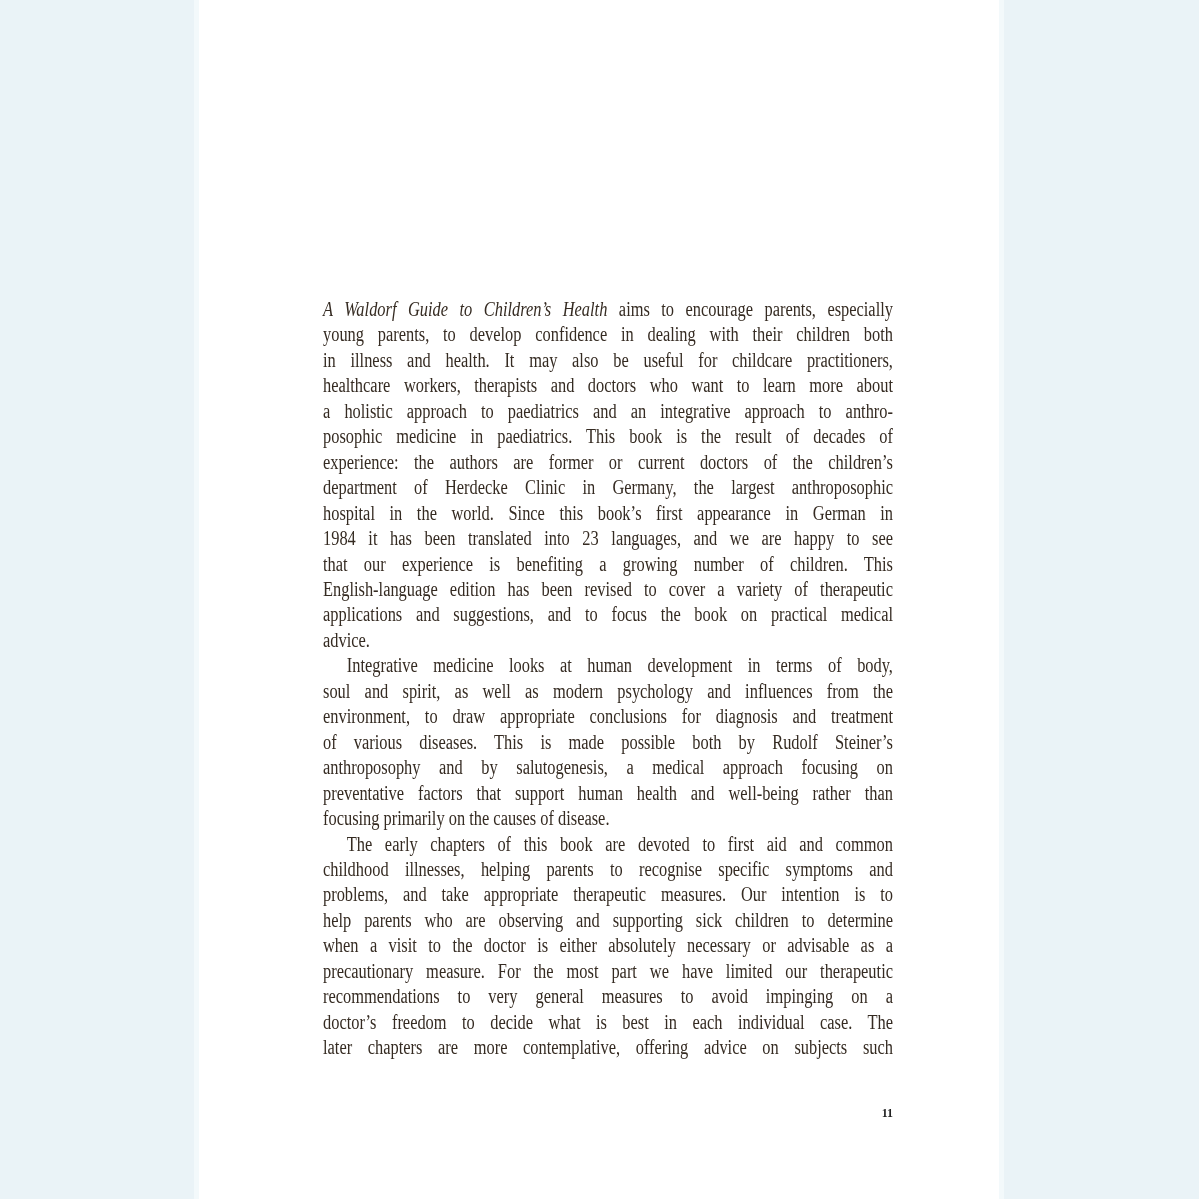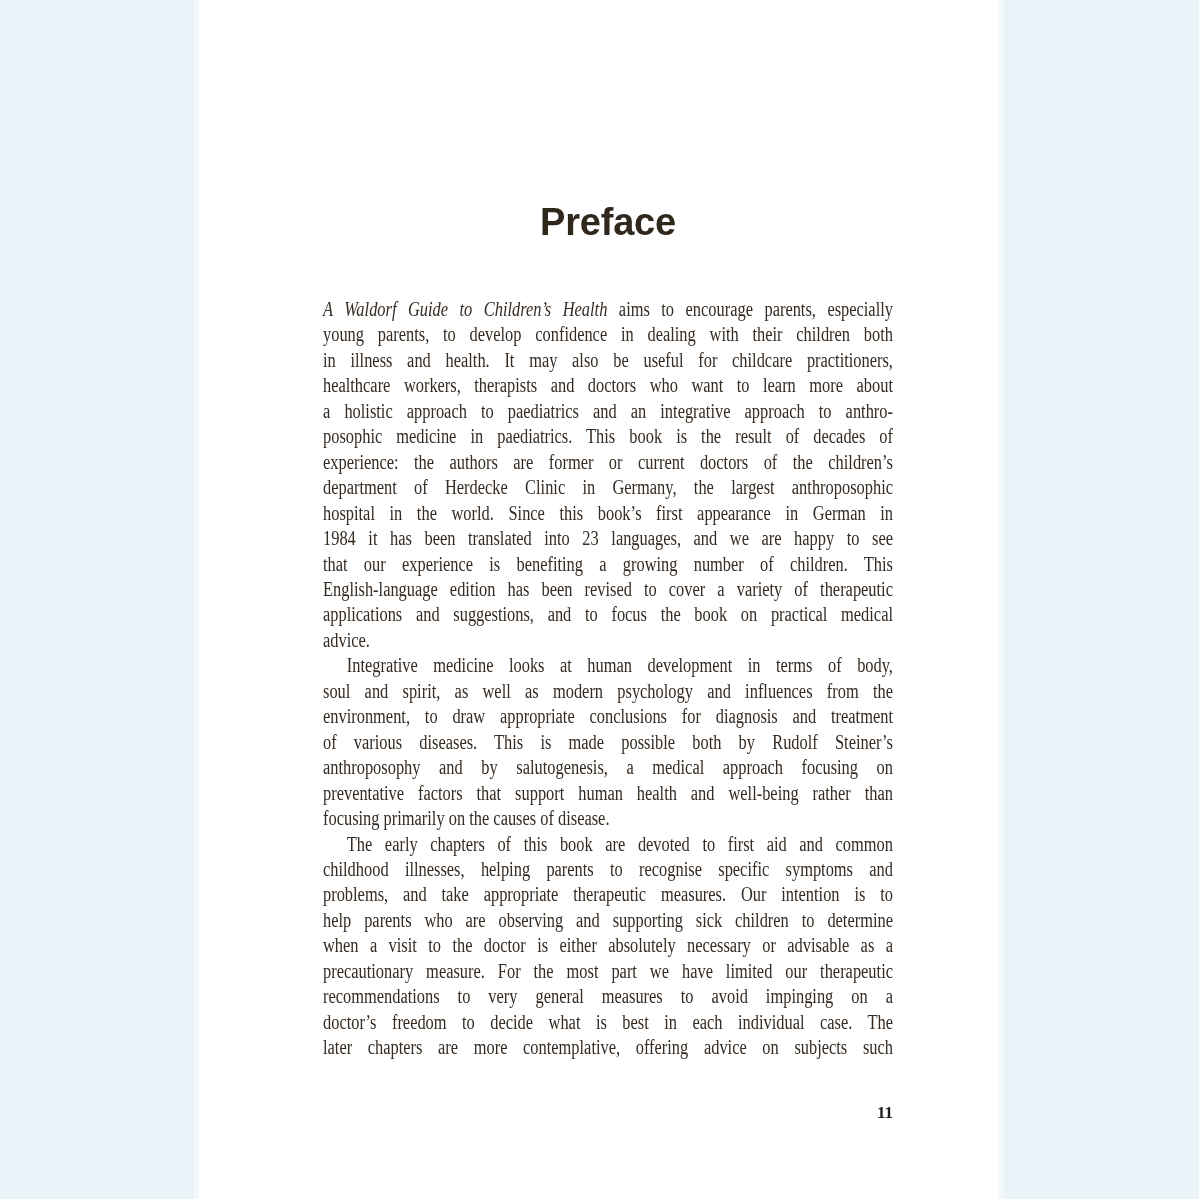--- a/index.html
+++ b/index.html
@@ -65,32 +65,31 @@
   .line.indent { text-indent: 29px; }
 
   .italic { font-style: italic; }
 
   .page-number {
     position: absolute;
     left: 124px;
     top: 1102px;
     width: 570px;
     text-align: right;
-    font-size: 17px;
+    font-size: 12px;
     line-height: 22px;
     color: #222222;
     font-weight: bold;
   }
 </style>
 </head>
 <body>
 
 <div class="canvas">
   <div class="page">
-    <h1 class="title">Preface</h1>
 
     <div class="body-text">
         <div class="para">
           <div class="line"><span class="italic">A Waldorf Guide to Children’s Health</span><span> aims to encourage parents, especially</span></div>
           <div class="line"><span>young parents, to develop confidence in dealing with their children both</span></div>
           <div class="line"><span>in illness and health. It may also be useful for childcare practitioners,</span></div>
           <div class="line"><span>healthcare workers, therapists and doctors who want to learn more about</span></div>
           <div class="line"><span>a holistic approach to paediatrics and an integrative approach to anthro-</span></div>
           <div class="line"><span>posophic medicine in paediatrics. This book is the result of decades of</span></div>
           <div class="line"><span>experience: the authors are former or current doctors of the children’s</span></div>

